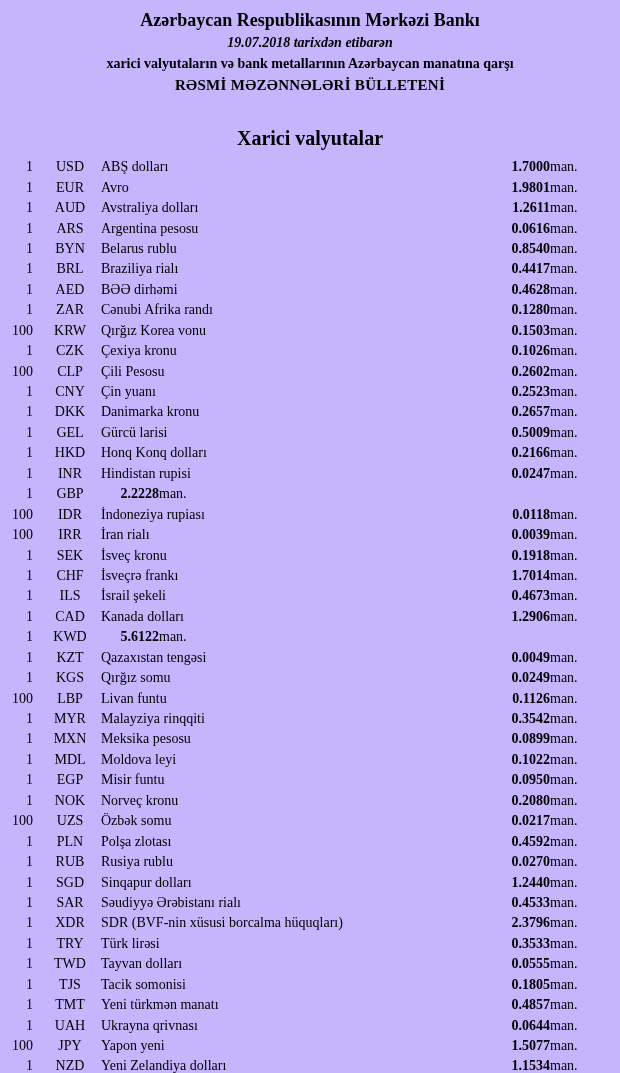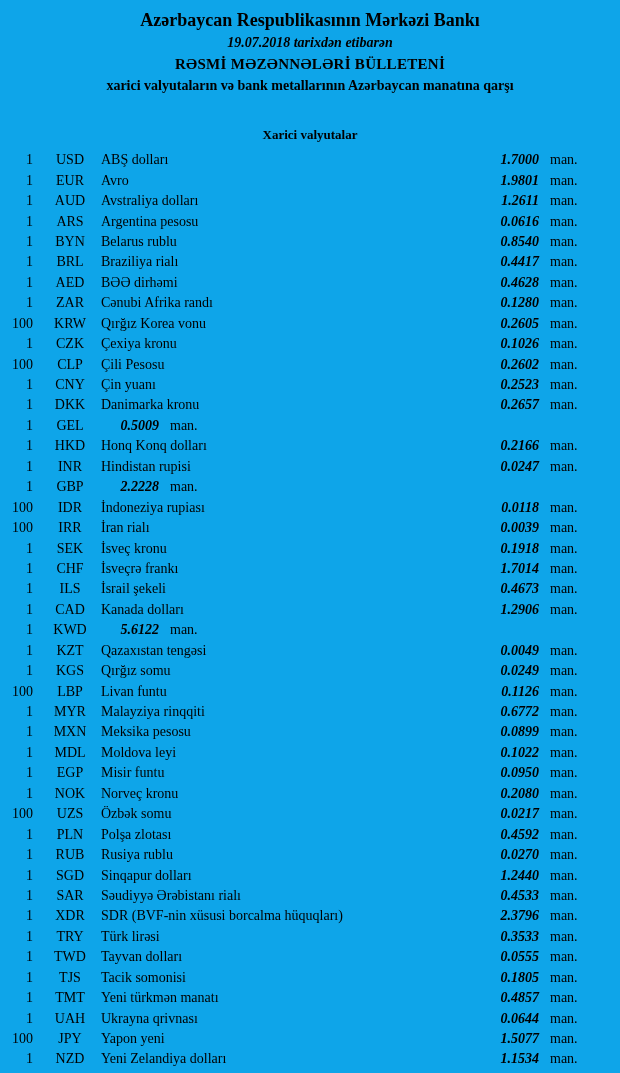--- a/index.html
+++ b/index.html
@@ -6,21 +6,21 @@
     margin: 0;
     padding: 0;
     background: #ffffff;
     color: #000000;
     font-family: "Liberation Serif", "DejaVu Serif", serif;
   }
   .page {
     position: relative;
     width: 620px;
     height: 1073px;
-    background: #0ea5e9;
+    background: #c4b5fd;
     overflow: hidden;
     box-sizing: border-box;
     padding-top: 8px;
   }
   .hdr {
     text-align: center;
     font-weight: bold;
   }
   .hdr-title {
     font-size: 18px;
@@ -36,21 +36,21 @@
     line-height: 21px;
   }
   .hdr-bulletin {
     font-size: 15px;
     line-height: 22px;
     letter-spacing: 0.3px;
   }
   .section-title {
     text-align: center;
     font-weight: bold;
-    font-size: 13px;
+    font-size: 20px;
     margin-top: 31px;
     margin-bottom: 7px;
   }
   .rates {
     width: 100%;
   }
   .row {
     display: flex;
     align-items: center;
     height: 20.45px;
@@ -70,39 +70,37 @@
   }
   .name {
     flex: 1 1 auto;
     padding-left: 8px;
     overflow: hidden;
   }
   .rate {
     width: 66px;
     text-align: right;
     font-weight: bold;
-    font-style: italic;
     flex: 0 0 auto;
   }
   .unit {
     width: 44px;
-    padding-left: 11px;
     margin-right: 26px;
     flex: 0 0 auto;
   }
 </style>
 </head>
 <body>
 
 <div class="page">
 
   <div class="hdr hdr-title">Azərbaycan Respublikasının Mərkəzi Bankı</div>
   <div class="hdr hdr-date">19.07.2018 tarixdən etibarən</div>
+  <div class="hdr hdr-sub">xarici valyutaların və bank metallarının Azərbaycan manatına qarşı</div>
   <div class="hdr hdr-bulletin">RƏSMİ MƏZƏNNƏLƏRİ BÜLLETENİ</div>
-  <div class="hdr hdr-sub">xarici valyutaların və bank metallarının Azərbaycan manatına qarşı</div>
 
   <div class="section-title">Xarici valyutalar</div>
 
   <div class="rates">
       <div class="row">
         <span class="qty">1</span>
         <span class="code">USD</span>
         <span class="name">ABŞ dolları</span>
         <span class="rate">1.7000</span>
         <span class="unit">man.</span>
@@ -153,21 +151,21 @@
         <span class="qty">1</span>
         <span class="code">ZAR</span>
         <span class="name">Cənubi Afrika randı</span>
         <span class="rate">0.1280</span>
         <span class="unit">man.</span>
       </div>
       <div class="row">
         <span class="qty">100</span>
         <span class="code">KRW</span>
         <span class="name">Qırğız Korea vonu</span>
-        <span class="rate">0.2605</span>
+        <span class="rate">0.1503</span>
         <span class="unit">man.</span>
       </div>
       <div class="row">
         <span class="qty">1</span>
         <span class="code">CZK</span>
         <span class="name">Çexiya kronu</span>
         <span class="rate">0.1026</span>
         <span class="unit">man.</span>
       </div>
       <div class="row">
@@ -187,20 +185,21 @@
       <div class="row">
         <span class="qty">1</span>
         <span class="code">DKK</span>
         <span class="name">Danimarka kronu</span>
         <span class="rate">0.2657</span>
         <span class="unit">man.</span>
       </div>
       <div class="row">
         <span class="qty">1</span>
         <span class="code">GEL</span>
+        <span class="name">Gürcü larisi</span>
         <span class="rate">0.5009</span>
         <span class="unit">man.</span>
       </div>
       <div class="row">
         <span class="qty">1</span>
         <span class="code">HKD</span>
         <span class="name">Honq Konq dolları</span>
         <span class="rate">0.2166</span>
         <span class="unit">man.</span>
       </div>
@@ -283,21 +282,21 @@
         <span class="qty">100</span>
         <span class="code">LBP</span>
         <span class="name">Livan funtu</span>
         <span class="rate">0.1126</span>
         <span class="unit">man.</span>
       </div>
       <div class="row">
         <span class="qty">1</span>
         <span class="code">MYR</span>
         <span class="name">Malayziya rinqqiti</span>
-        <span class="rate">0.6772</span>
+        <span class="rate">0.3542</span>
         <span class="unit">man.</span>
       </div>
       <div class="row">
         <span class="qty">1</span>
         <span class="code">MXN</span>
         <span class="name">Meksika pesosu</span>
         <span class="rate">0.0899</span>
         <span class="unit">man.</span>
       </div>
       <div class="row">

